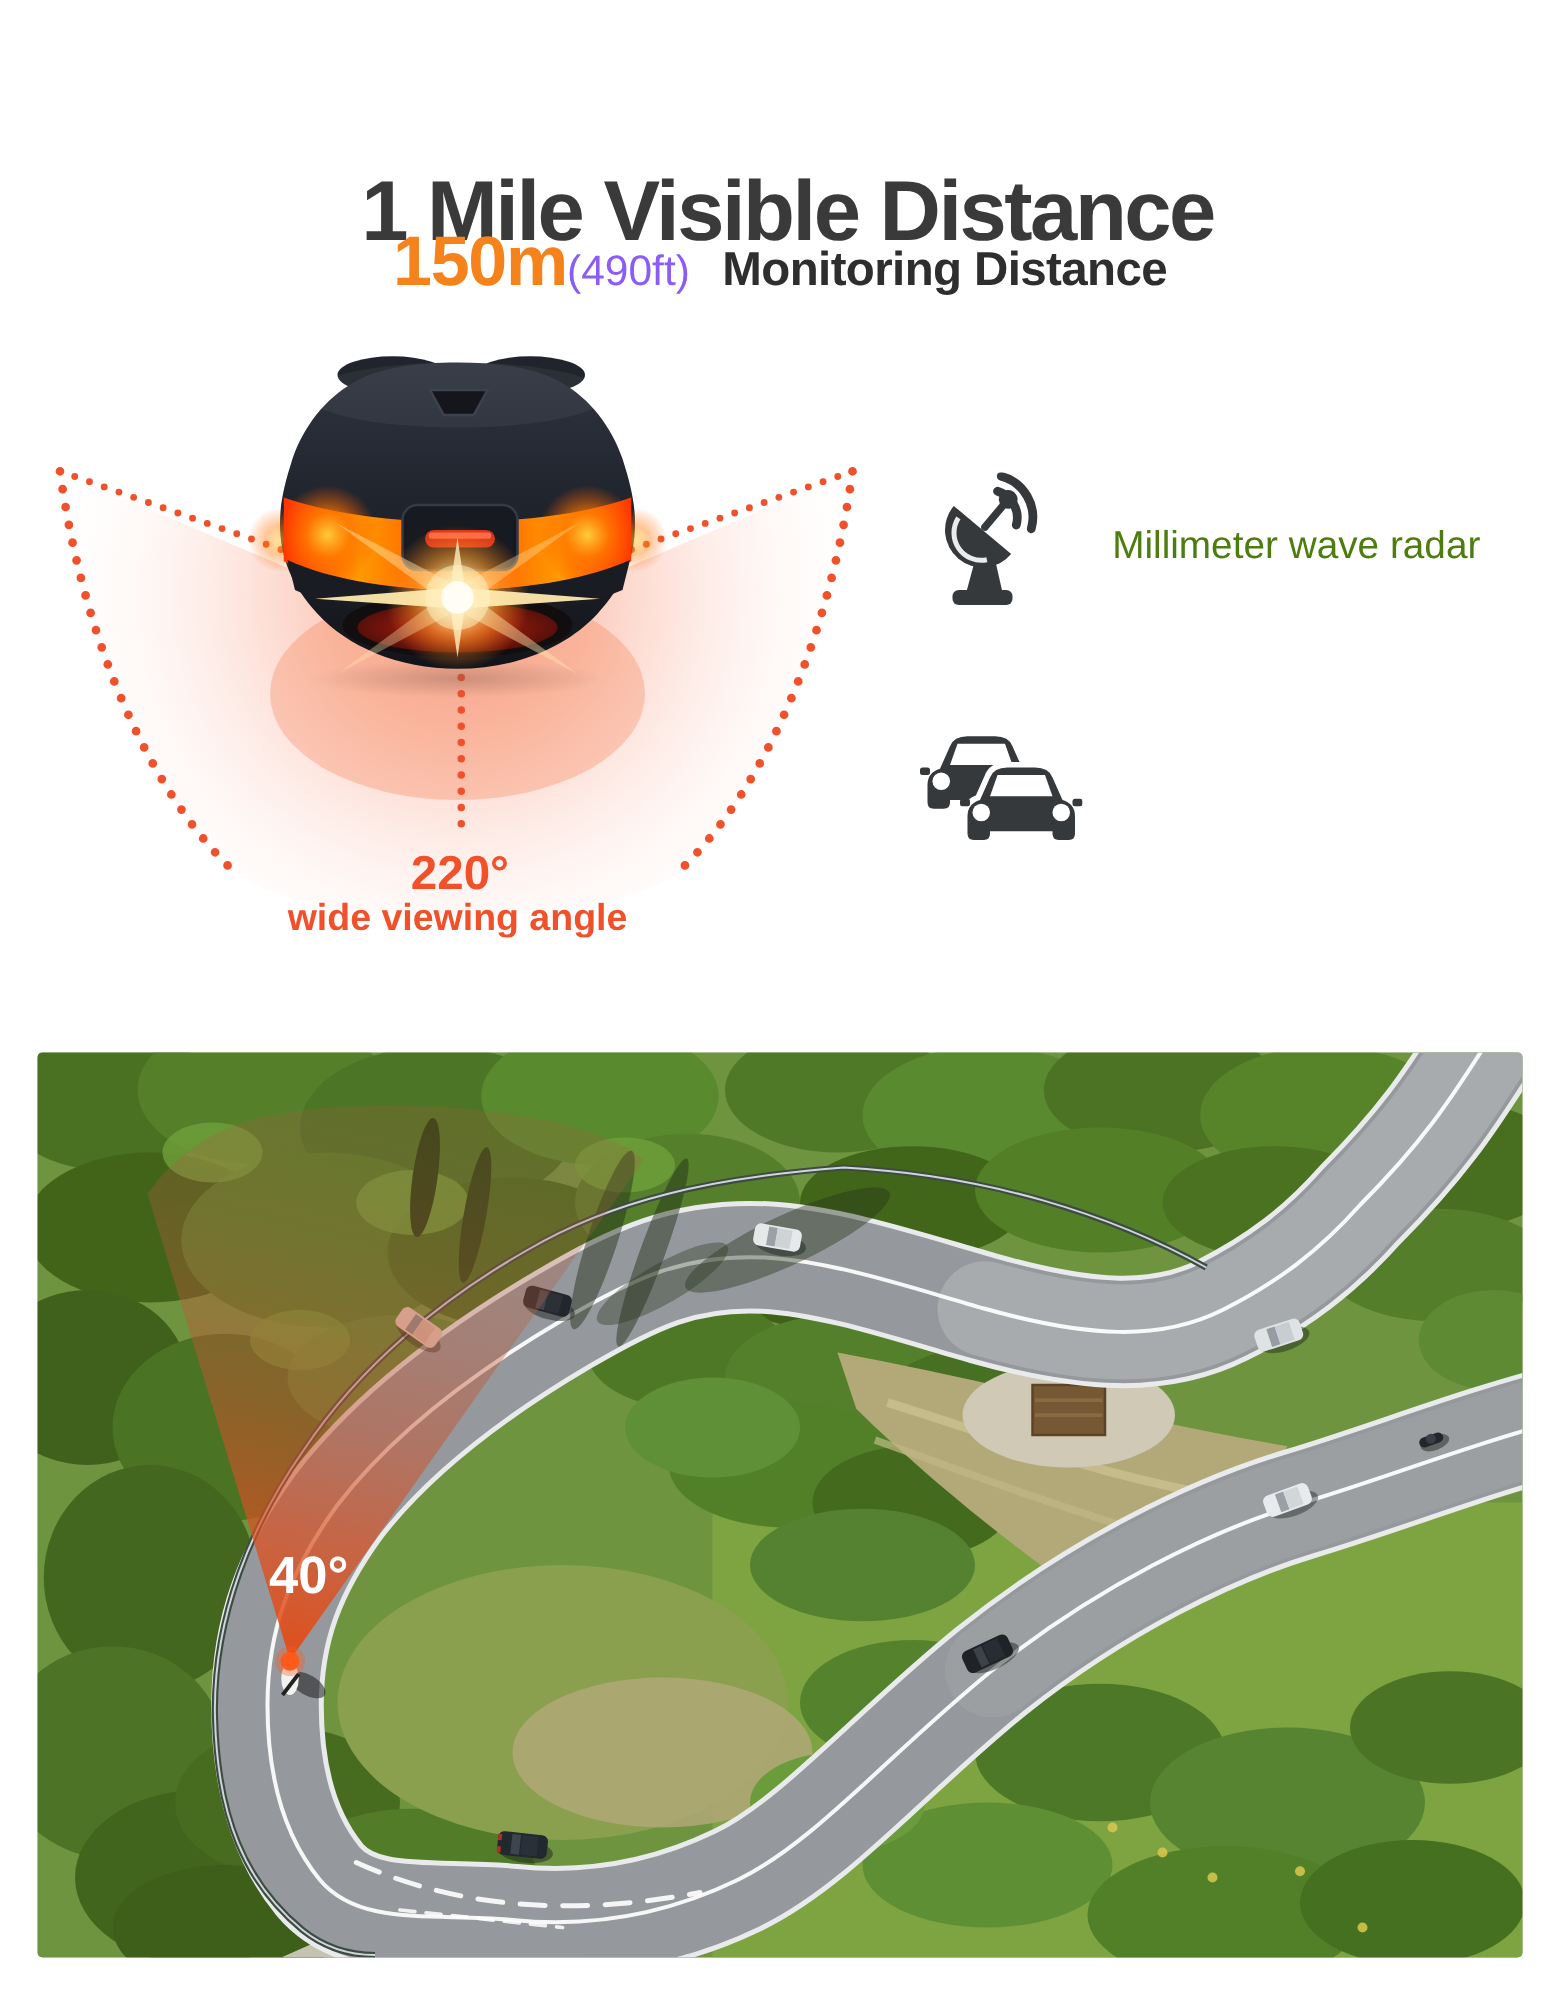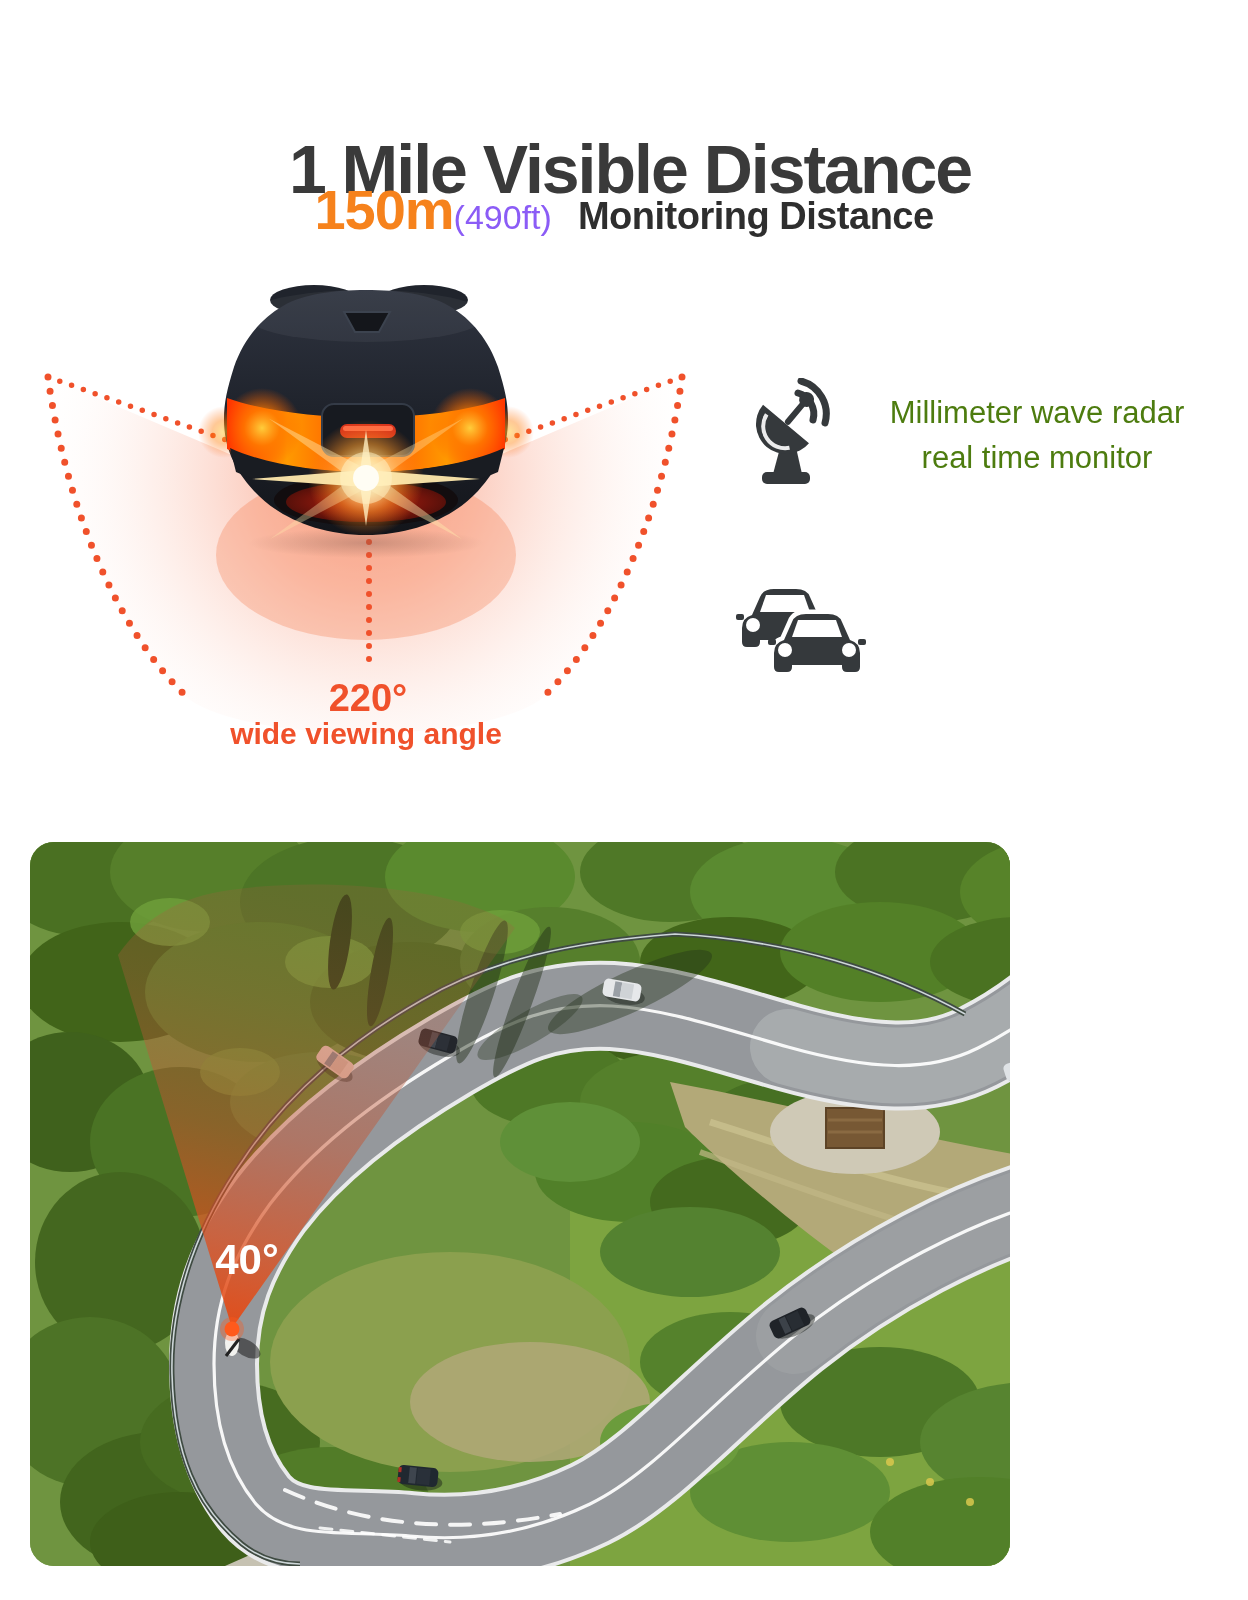--- a/index.html
+++ b/index.html
@@ -11,21 +11,21 @@
   .sub-alt{font-size:34px;font-weight:400;color:#8b5cf6;}
   .sub-label{font-size:38px;font-weight:600;color:#2e2e2e;margin-left:26px;letter-spacing:-0.5px;margin-top:39px;}
   .diagram-svg{left:0;top:268px;}
   .feature-row{display:flex;align-items:center;}
   .f-icon{flex:none;}
   .f-text{text-align:center;font-size:31px;line-height:45px;color:#4d7c0f;}
   #feat1{left:740px;top:378px;width:510px;}
   #feat1 .f-text{width:370px;margin-left:14px;}
   #feat2{left:736px;top:570px;width:514px;}
   #feat2 .f-text{width:350px;margin-left:10px;}
-  .photo{left:30px;top:842px;width:980px;height:724px;border-radius:24px;overflow:hidden;background:#6f9440;}
+  .photo{left:30px;top:842px;width:1188px;height:724px;border-radius:4px;overflow:hidden;background:#6f9440;}
   svg text{font-family:"Liberation Sans",sans-serif;}
 </style>
 </head>
 <body>
 
 <h1 class="abs page-title">1 Mile Visible Distance</h1>
 <div class="abs subtitle">
   <span class="sub-dist">150m</span>
   <span class="sub-alt">(490ft)</span>
   <span class="sub-label">Monitoring Distance</span>
@@ -132,21 +132,20 @@
       </g>
       <path d="M25,51 A22,22 0 0 0 64,62" stroke="#ffffff" stroke-width="4" fill="none" transform="rotate(40 46 46)" opacity="0.9"></path>
     </g>
     <g stroke="#35393c" stroke-width="7" fill="none" stroke-linecap="round">
       <path d="M58,15 A22,22 0 0 1 73,42"></path>
       <path d="M61,3 A34,34 0 0 1 85,45"></path>
     </g>
   </svg>
   <div class="f-text">
     <div>Millimeter wave radar</div>
-    <div>real time monitor</div>
   </div>
 </div>
 
 <div id="feat2" class="abs feature-row">
   <svg class="f-icon" width="130" height="104" viewBox="0 0 130 104">
     <g fill="#35393c">
 
       <g>
         <path d="M6,58 Q6,48 16,45 L24,27 Q27,19 38,19 L60,19 Q71,19 74,27 L82,45 Q92,48 92,58 L92,72 Q92,77 87,77 L79,77 Q74,77 74,72 L74,70 L24,70 L24,72 Q24,77 19,77 L11,77 Q6,77 6,72 Z"></path>
         <path d="M30,25 L68,25 L74,42 L24,42 Z" fill="#ffffff"></path>

